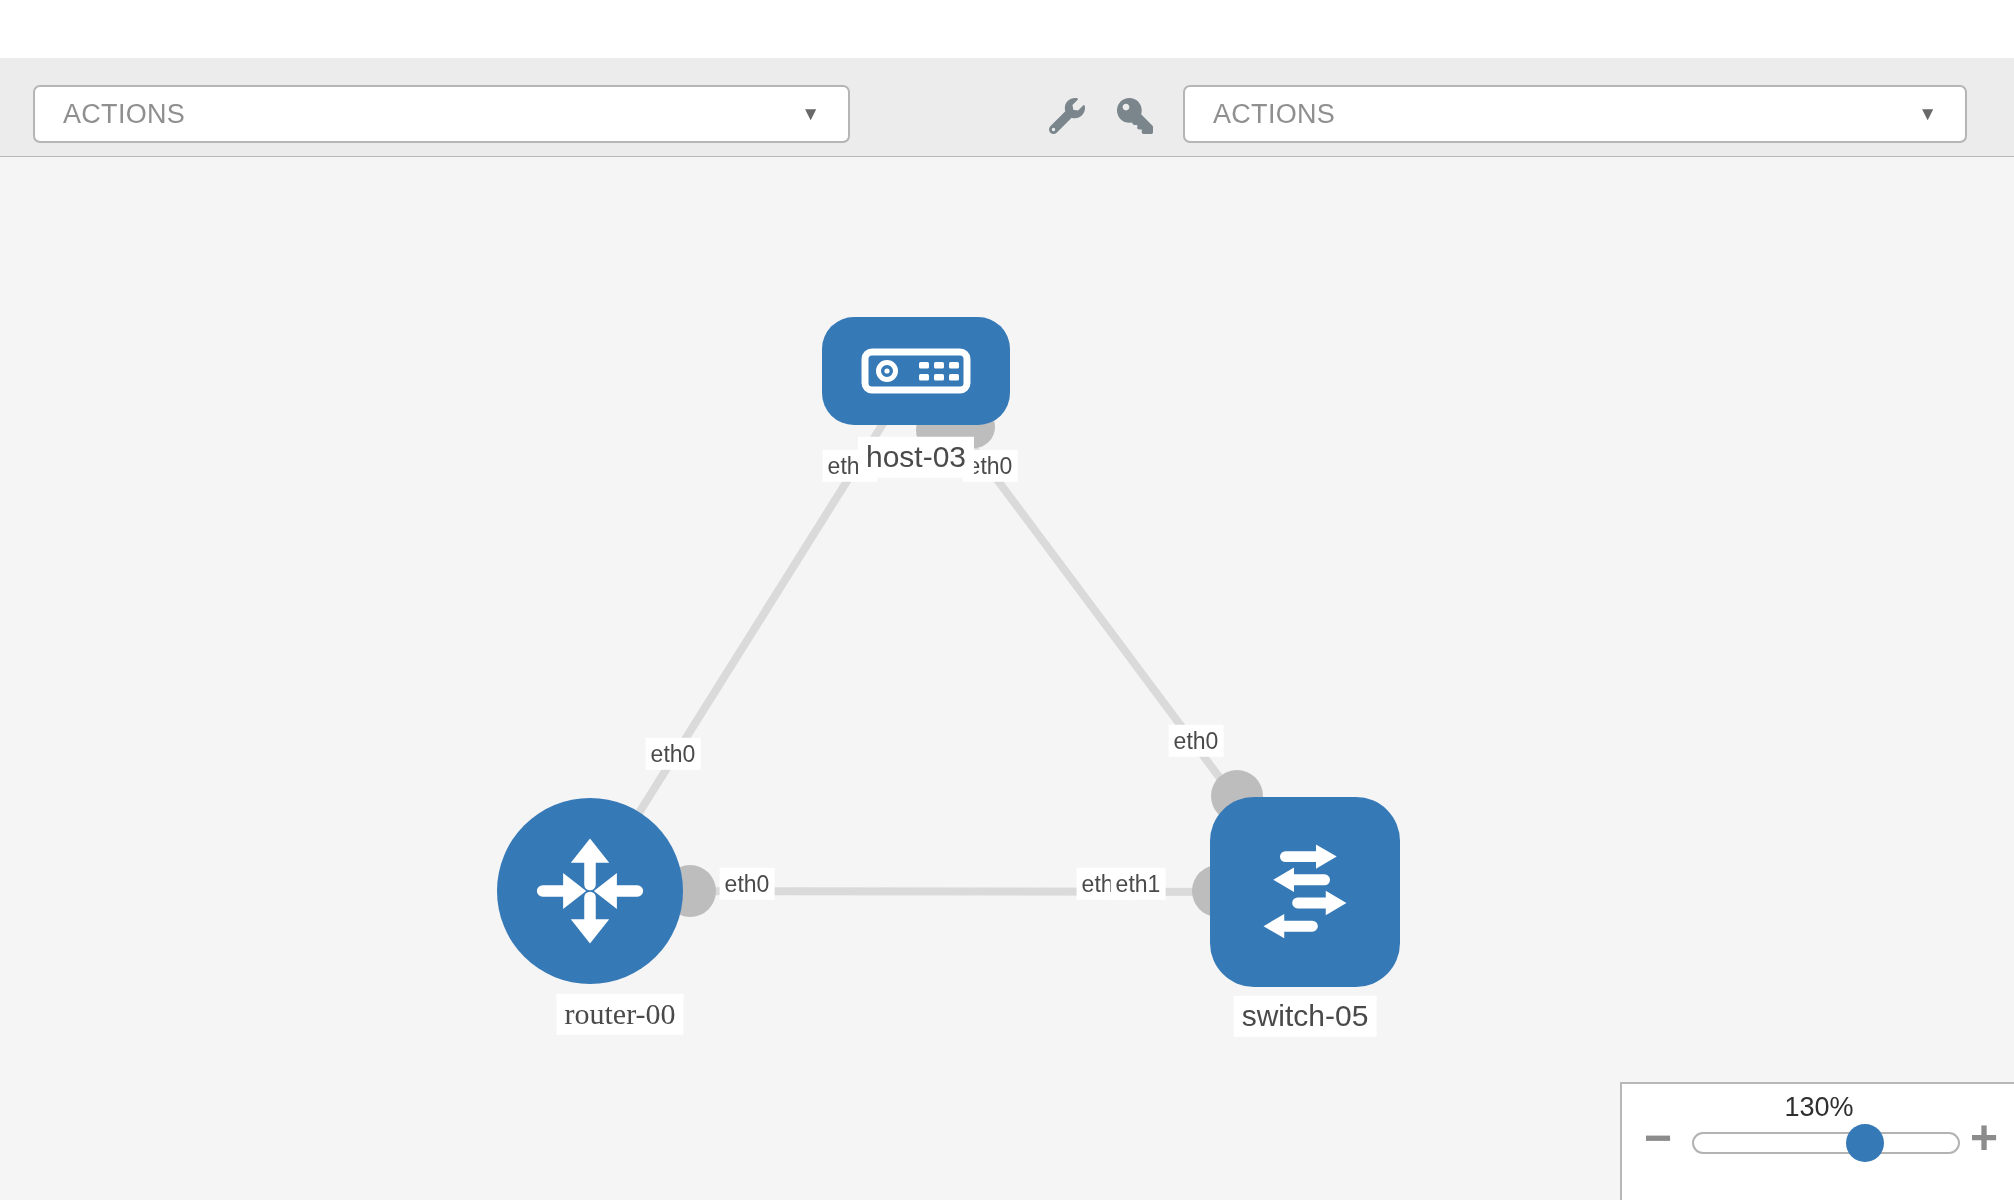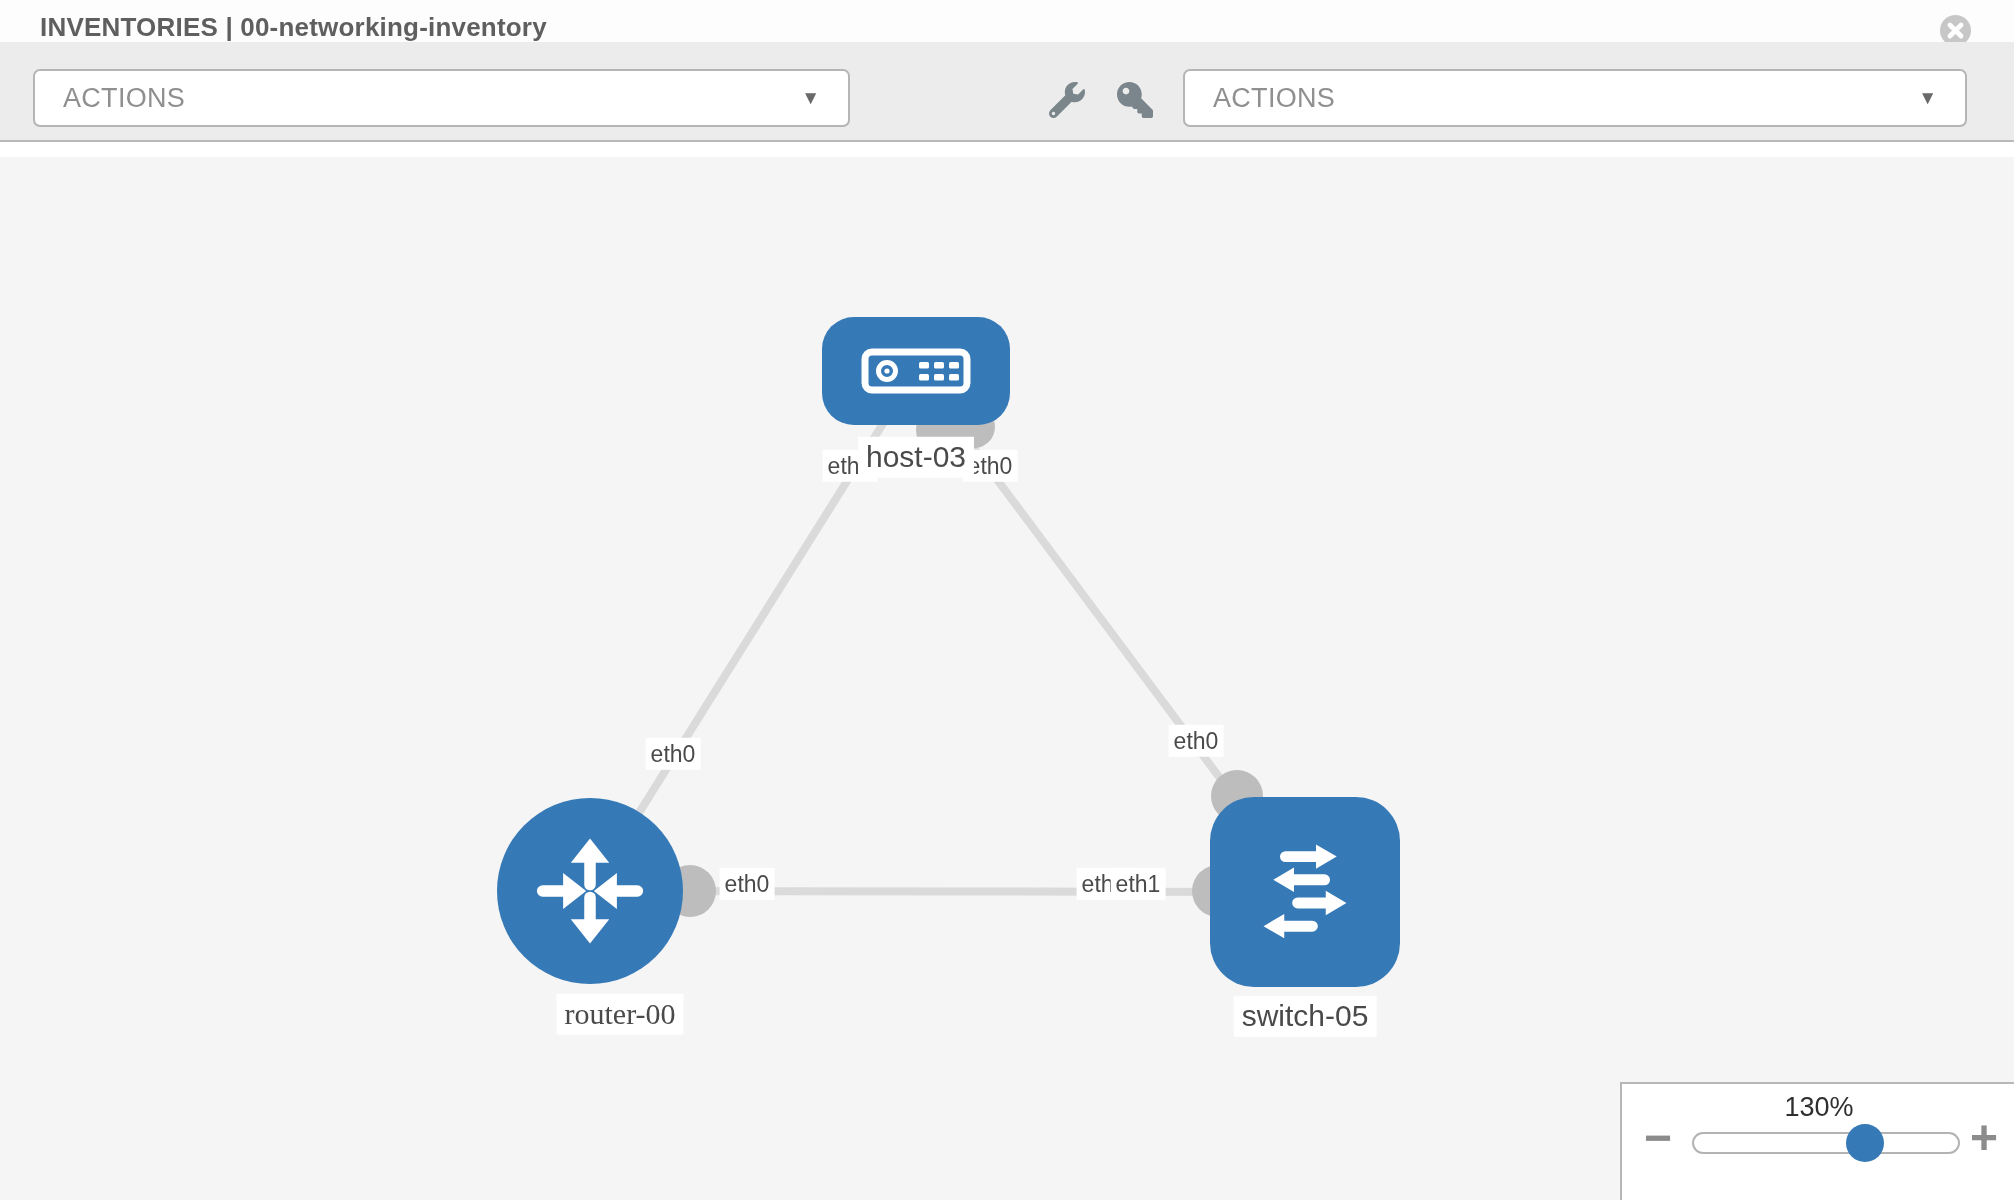--- a/index.html
+++ b/index.html
@@ -11,21 +11,21 @@
   .header { position:absolute; top:0; left:0; width:100%; height:57px;
             background:#fdfdfd; border-bottom:2px solid #c9c9c9; }
   .page-title { position:absolute; left:40px; top:0; line-height:55px;
                 font-size:26px; font-weight:bold; color:#5f5f5f; letter-spacing:0.2px; }
   .close-btn { position:absolute; right:43px; top:15px; width:31px; height:31px;
                border-radius:50%; background:#c7c7c7; cursor:pointer;
                display:flex; align-items:center; justify-content:center; }
   .close-btn svg { display:block; }
 
   
-  .toolbar { position:absolute; top:42px; left:0; width:100%; height:100px;
+  .toolbar { position:absolute; top:58px; left:0; width:100%; height:100px;
              background:#ececec; border-bottom:2px solid #b9b9b9; }
   .select { position:absolute; top:27px; height:58px; background:#fff;
             border:2px solid #b5b5b5; border-radius:7px; cursor:pointer; }
   .select-actions { left:33px;  width:817px; }
   .select-search  { left:1183px; width:784px; }
   .select-label { position:absolute; left:28px; top:0; line-height:54px;
                   font-size:27px; color:#8f8f8f; letter-spacing:0.3px; }
   .caret { position:absolute; right:28px; top:0; line-height:54px;
            font-size:19px; color:#696969; }
   .tool-icon { position:absolute; top:40px; width:36px; height:36px; cursor:pointer; }
@@ -63,28 +63,20 @@
   .zoom-track { position:absolute; left:70px; top:48px; width:268px; height:22px;
                 border:2px solid #b3b3b3; border-radius:12px; background:#fff; cursor:pointer; }
   .zoom-thumb { position:absolute; left:224px; top:40px; width:38px; height:38px;
                 border-radius:50%; background:#3579b7; cursor:grab; }
 </style>
 </head>
 <body>
 
 <div class="app">
 
-  <div class="header">
-    <div class="page-title">INVENTORIES | 00-networking-inventory</div>
-    <div class="close-btn">
-      <svg width="19" height="19" viewBox="0 0 24 24">
-        <path d="M5 5 L19 19 M19 5 L5 19" stroke="#ffffff" stroke-width="6" stroke-linecap="round"></path>
-      </svg>
-    </div>
-  </div>
 
   <div class="toolbar">
     <div class="select select-actions">
       <span class="select-label">ACTIONS</span>
       <span class="caret">▼</span>
     </div>
 
     <div class="tool-icon wrench">
       <svg viewBox="0 0 512 512">
         <path d="M507.73 109.1c-2.24-9.03-13.54-12.09-20.12-5.51l-74.36 74.36-67.88-11.31-11.31-67.88 74.36-74.36c6.62-6.62 3.43-17.9-5.66-20.16-47.38-11.74-99.55.91-136.58 37.93-39.64 39.64-50.55 97.1-34.05 147.2L18.74 402.76c-24.99 24.99-24.99 65.51 0 90.5 24.99 24.99 65.51 24.99 90.5 0l213.21-213.21c50.12 16.71 107.47 5.68 147.37-34.22 37.07-37.07 49.7-89.32 37.91-136.73zM64 472c-13.25 0-24-10.75-24-24 0-13.26 10.75-24 24-24s24 10.74 24 24c0 13.25-10.75 24-24 24z"></path>

